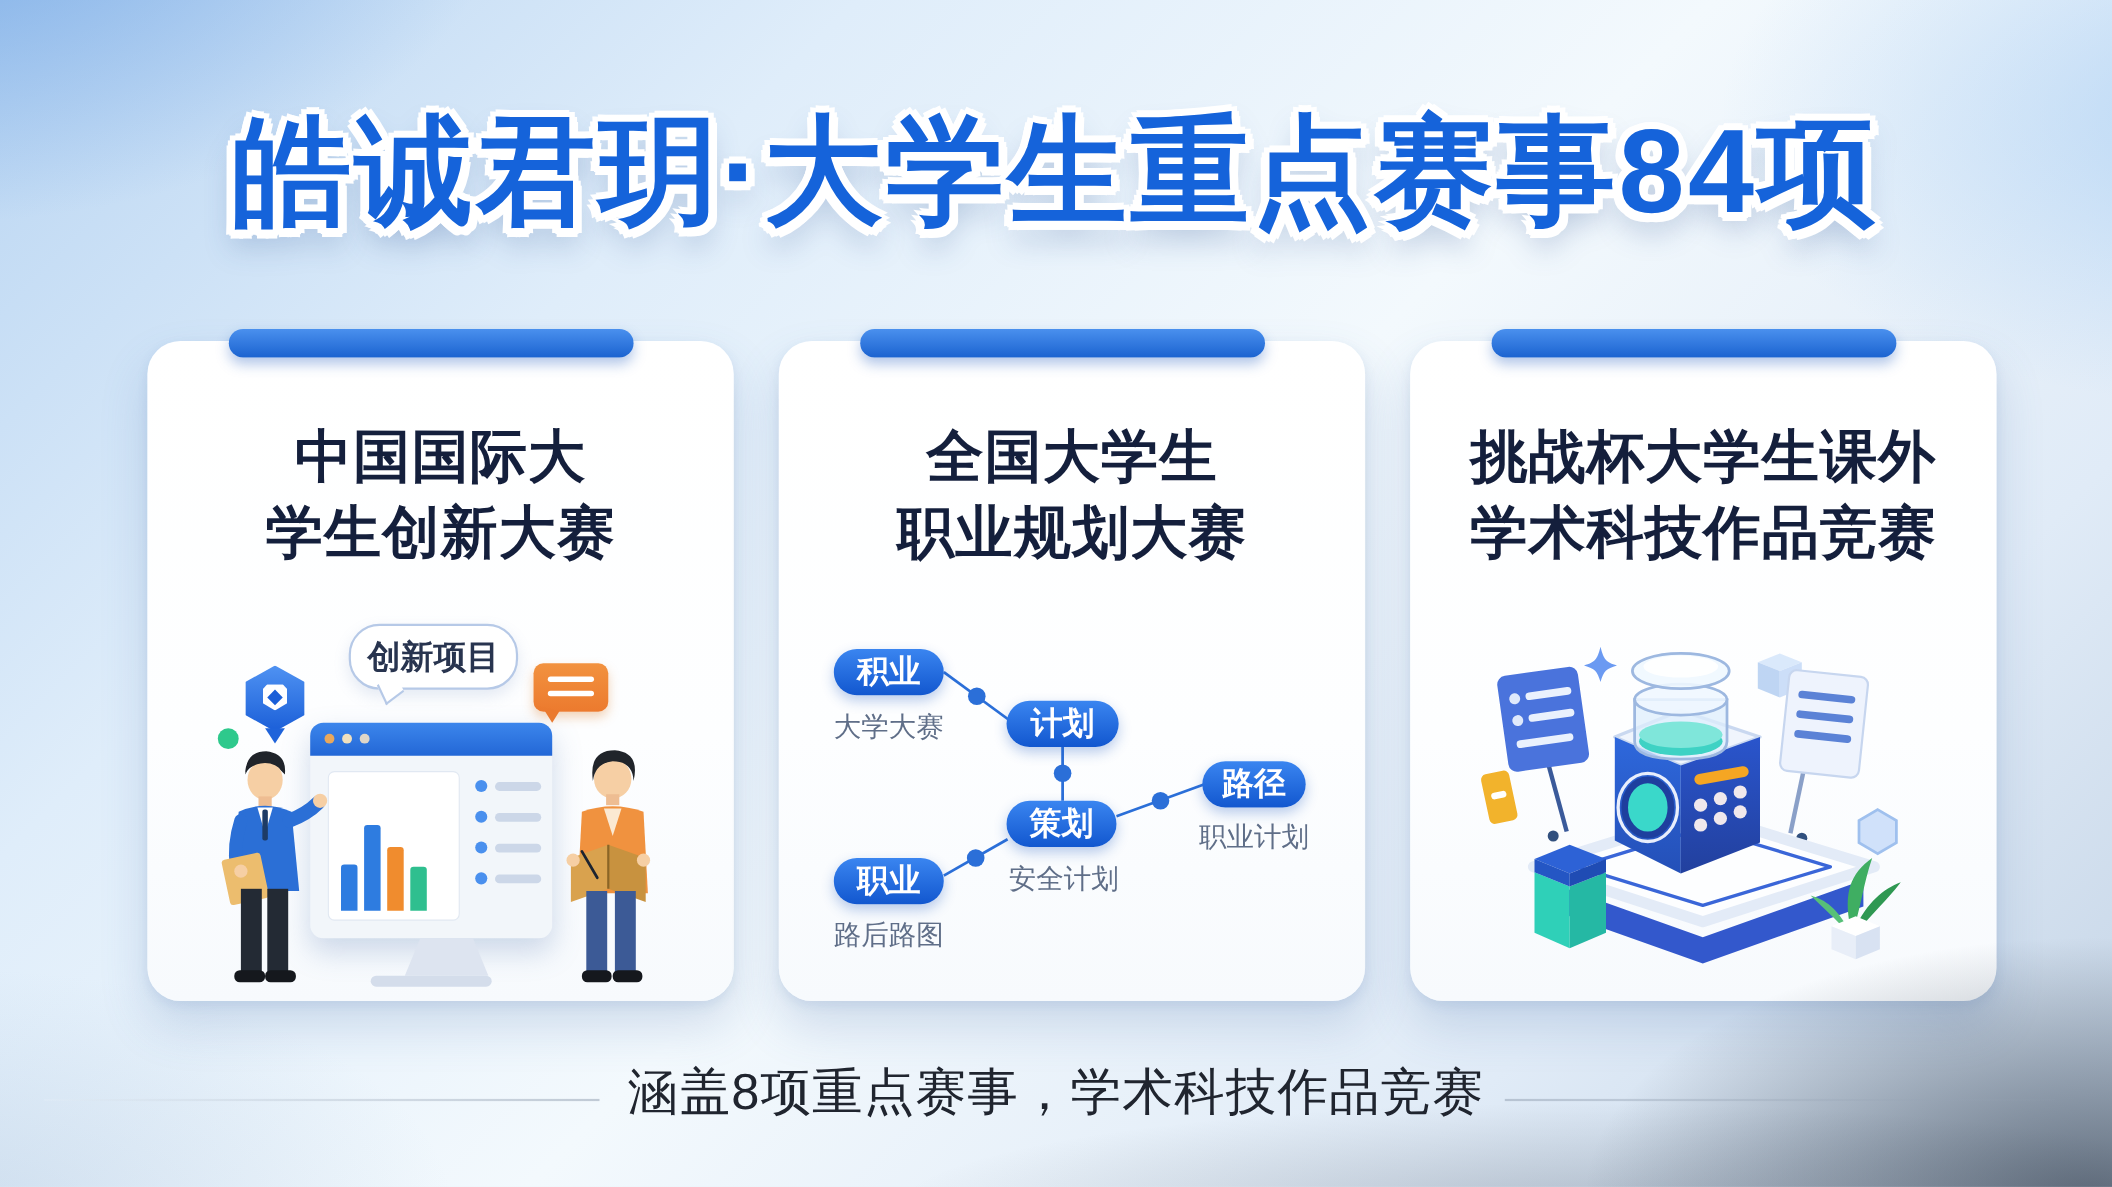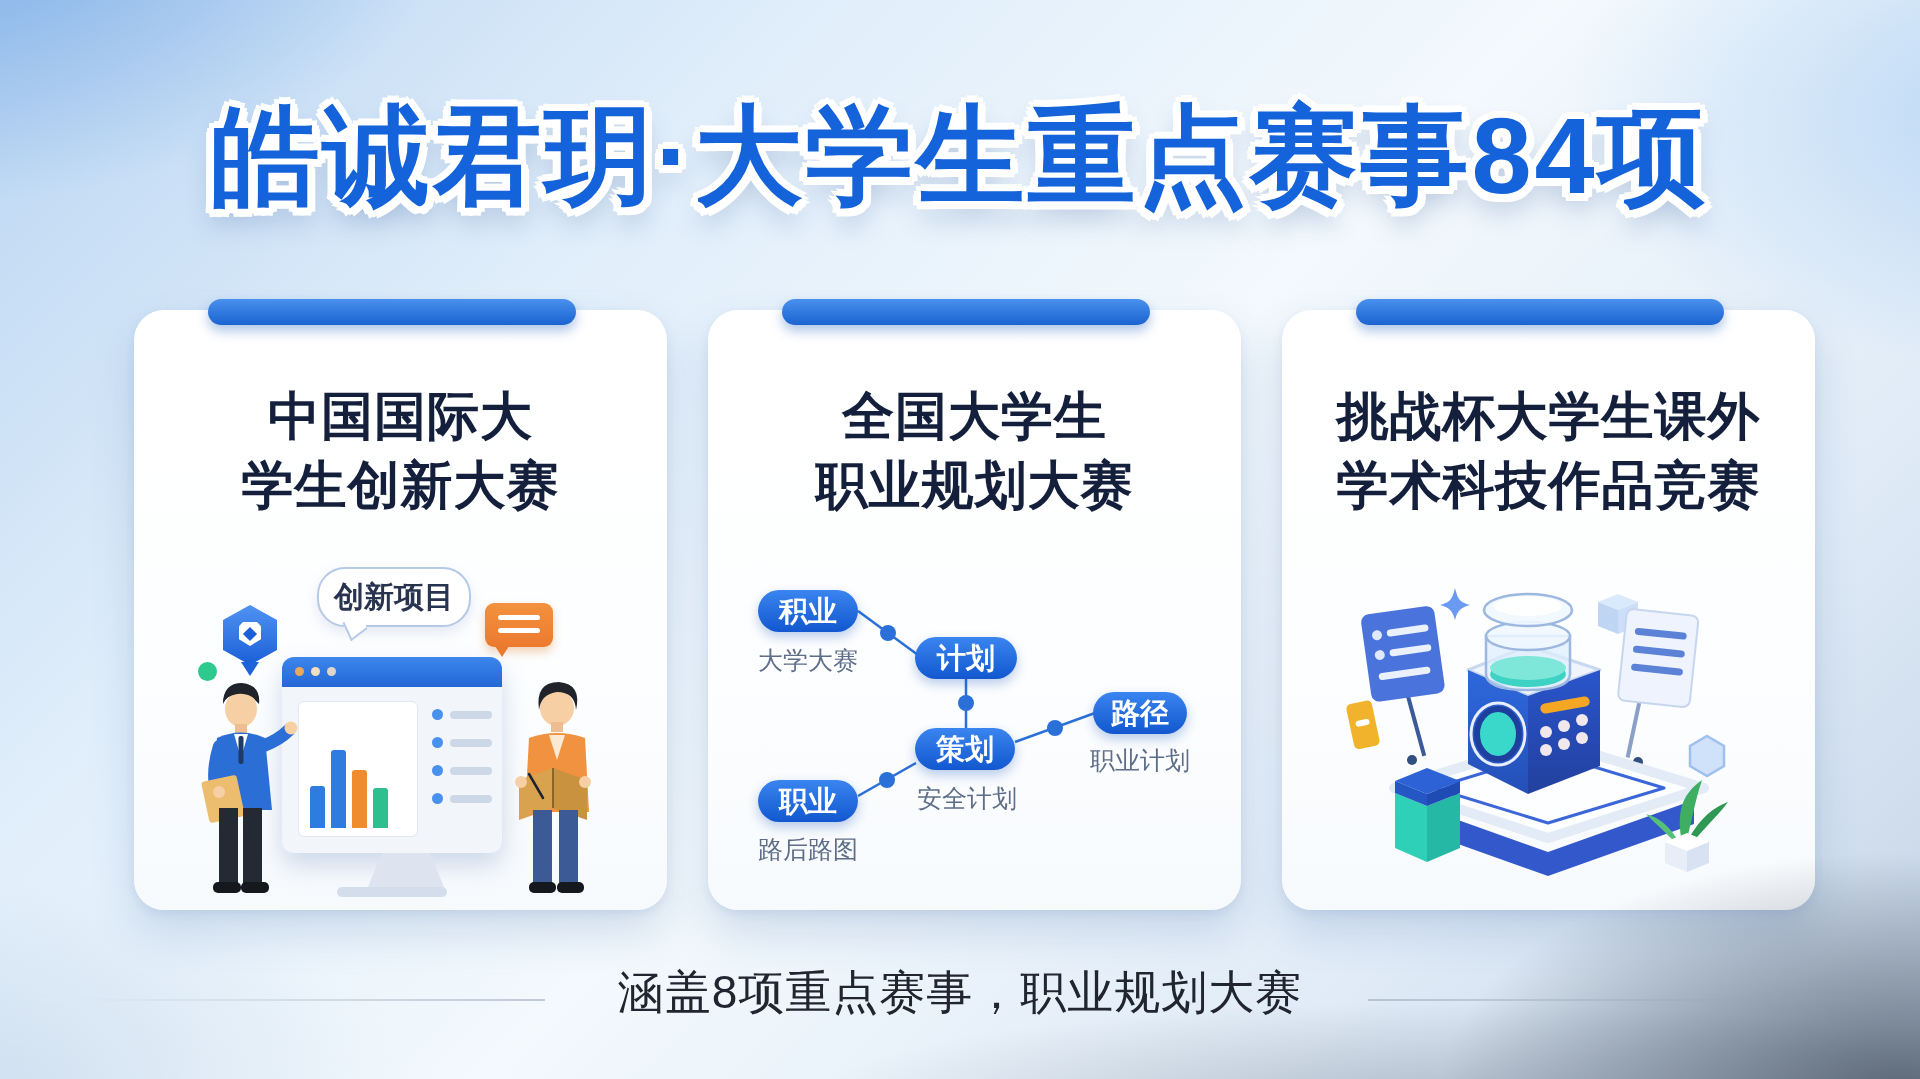--- a/index.html
+++ b/index.html
@@ -377,16 +377,16 @@
           </g>
 
           <polygon points="425,186 442,196 442,216 425,226 408,216 408,196" fill="rgba(165,198,245,.5)" stroke="#9fc0ee" stroke-width="2.5"></polygon>
         </svg>
       </div>
     </section>
 
   </div>
 
   <div class="footer-line left"></div>
-  <div class="footer-caption">涵盖8项重点赛事，职业规划大赛</div>
+  <div class="footer-caption">涵盖8项重点赛事，学术科技作品竞赛</div>
   <div class="footer-line right"></div>
 
 </div>
 
 </body></html>

